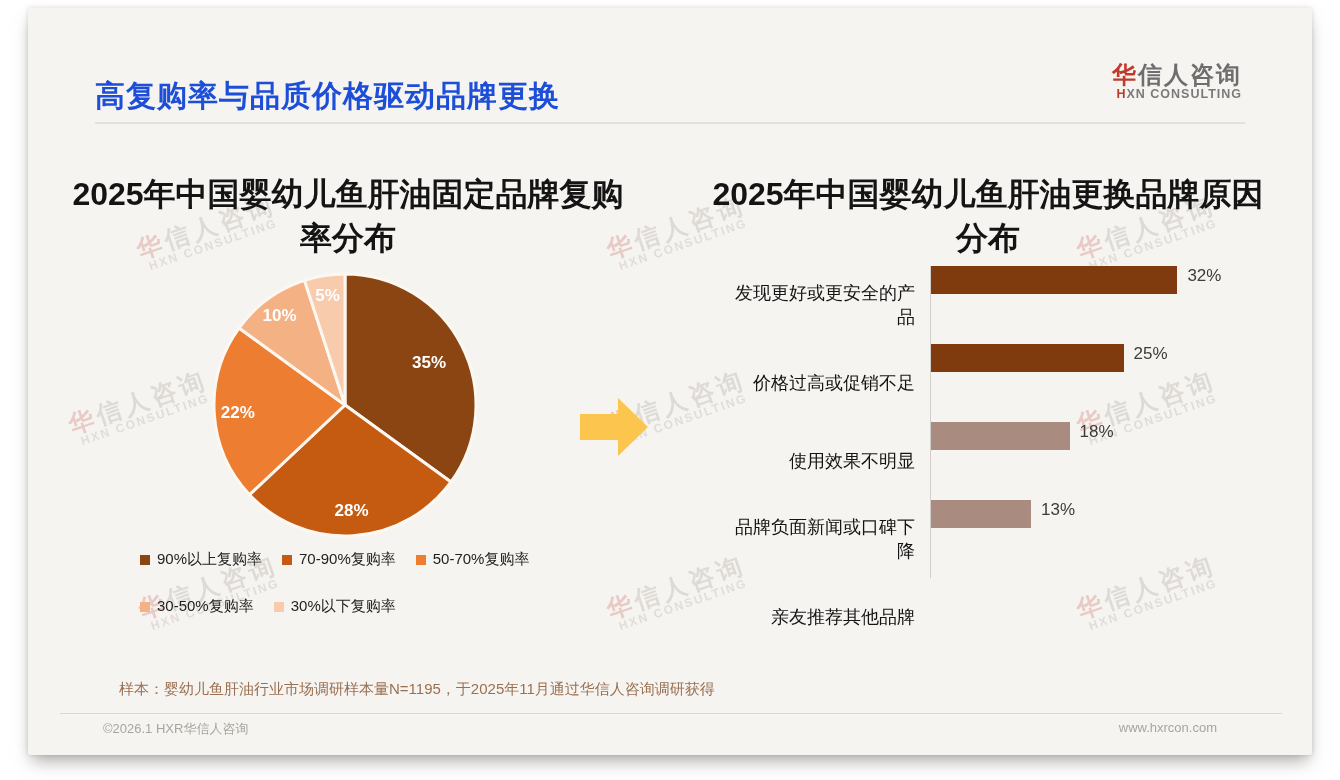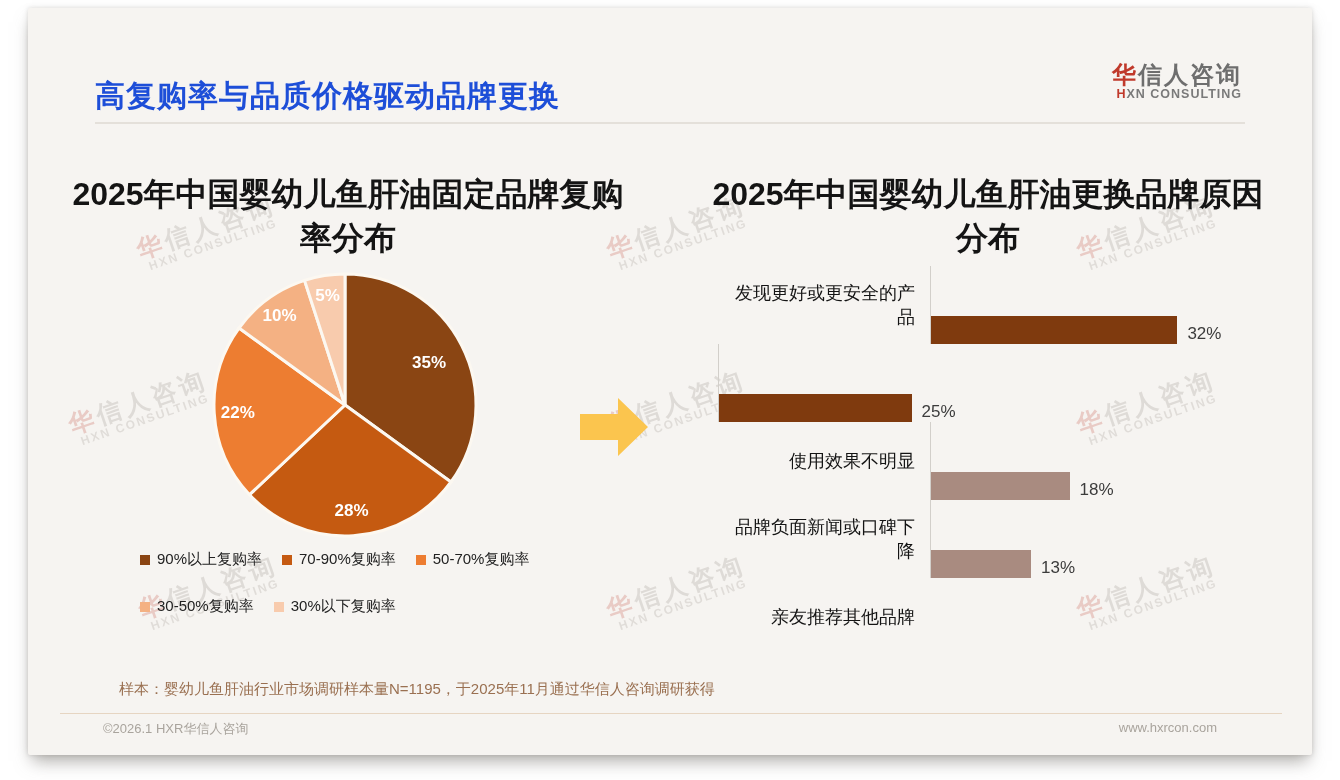--- a/index.html
+++ b/index.html
@@ -49,21 +49,21 @@
   .legend-label { font-size:15px; color:#222222; }
 
   
   .arrow { position:absolute; left:552px; top:390px; width:68px; height:58px; }
 
   
   .bars { position:absolute; left:690px; top:258px; width:580px; }
   .bar-row { display:flex; align-items:center; height:78px; }
   .bar-cat { width:212px; flex:0 0 auto; text-align:right; padding-right:15px;
              font-size:18px; color:#141414; }
-  .bar-track { flex:1; display:flex; align-items:flex-end; border-left:1px solid #d2cfca;
+  .bar-track { flex:1; display:flex; align-items:flex-start; border-left:1px solid #d2cfca;
                height:100%; }
   .bar-rect { height:28px; flex:0 0 auto; }
   .bar-val { font-size:17px; color:#3c3c3c; margin-left:10px; }
 
   
   .footnote { position:absolute; left:91px; top:672px; font-size:15px; color:#9a7051; }
   .footer-divider { position:absolute; left:32px; right:30px; top:705px; height:1px; background:#e6d5c2; }
   .footer-left  { position:absolute; left:75px;  top:712px; font-size:13px; color:#a9a49d; }
   .footer-right { position:absolute; right:95px; top:712px; font-size:13px; color:#a9a49d; }
 </style>
@@ -170,20 +170,21 @@
 
   <div class="bars" id="bars">
       <div class="bar-row">
         <div class="bar-cat">发现更好或更安全的产品</div>
         <div class="bar-track">
           <div class="bar-rect" style="width: 246.4px; background: rgb(127, 58, 14);"></div>
           <span class="bar-val">32%</span>
         </div>
       </div>
       <div class="bar-row">
+        <div class="bar-cat">价格过高或促销不足</div>
         <div class="bar-track">
           <div class="bar-rect" style="width: 192.5px; background: rgb(127, 58, 14);"></div>
           <span class="bar-val">25%</span>
         </div>
       </div>
       <div class="bar-row">
         <div class="bar-cat">使用效果不明显</div>
         <div class="bar-track">
           <div class="bar-rect" style="width: 138.6px; background: rgb(169, 139, 128);"></div>
           <span class="bar-val">18%</span>

